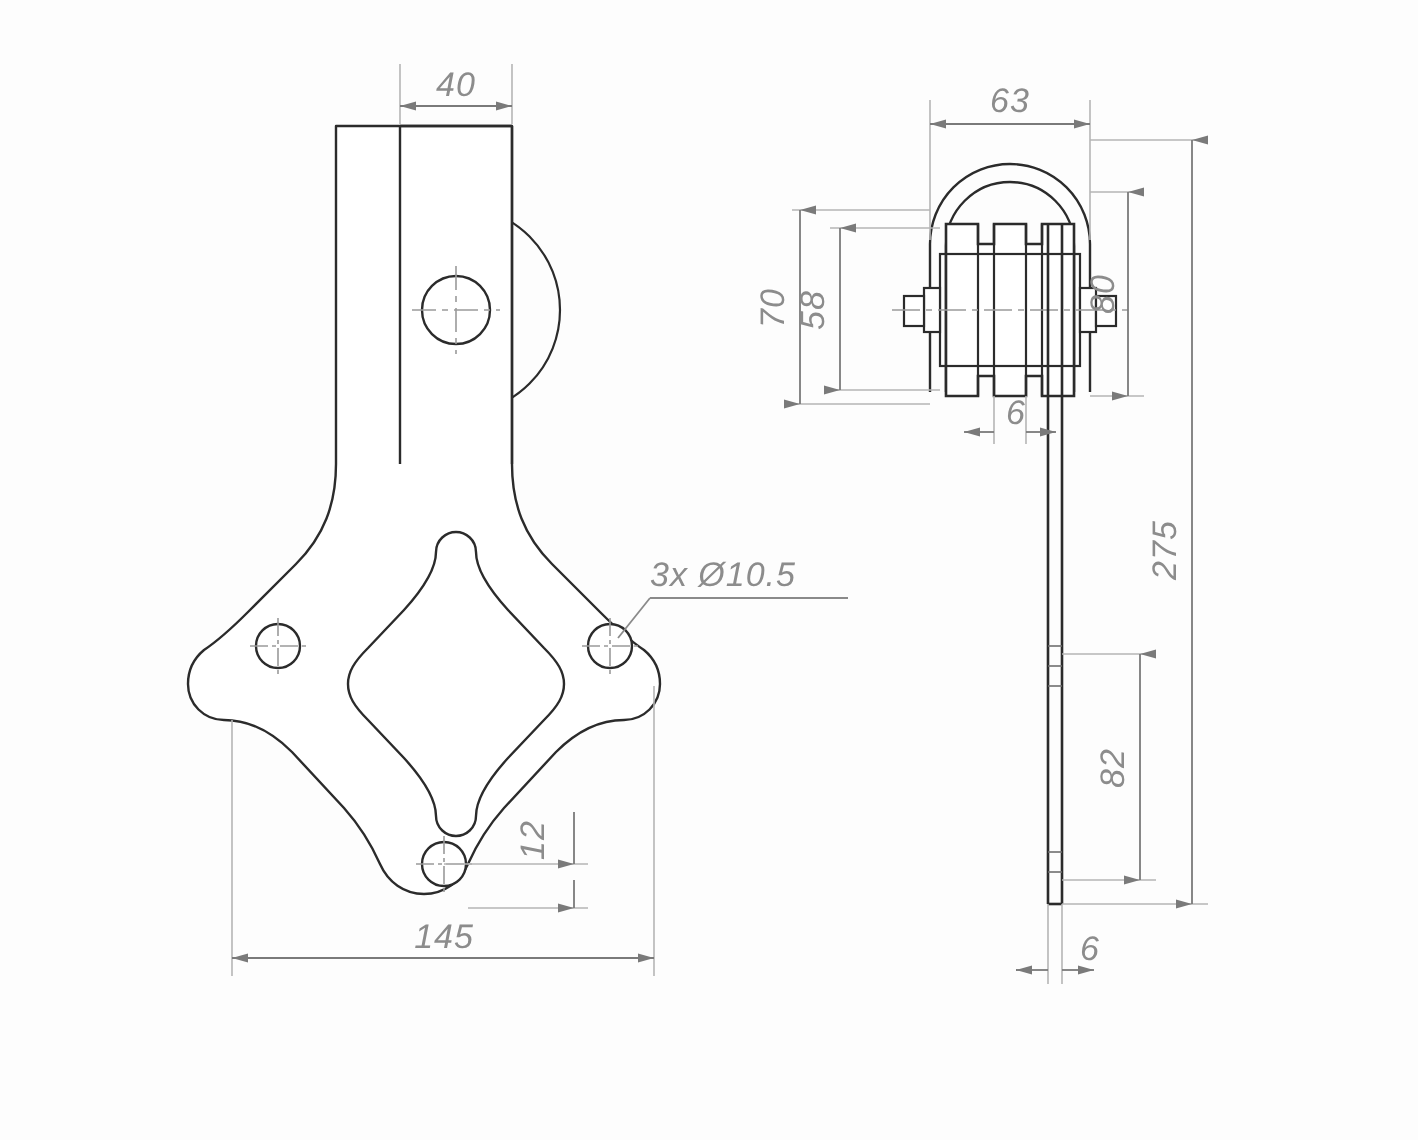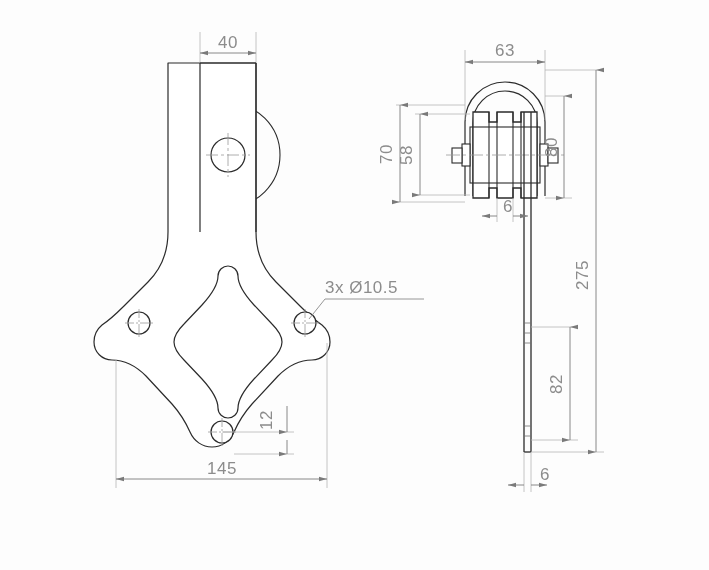--- a/index.html
+++ b/index.html
@@ -5,21 +5,21 @@
 <style>
   html,body{margin:0;padding:0;}
   body{
     width:709px;height:570px;
     background:#fdfdfd;
     font-family:"Liberation Sans", sans-serif;
     overflow:hidden;
     position:relative;
   }
   #drawing-root{
-    position:absolute;left:0;top:0;width:567px;height:570px;
+    position:absolute;left:0;top:0;width:567px;height:570px;font-style:italic;
   }
   svg{display:block;}
   .dimtext{
     font-family:"Liberation Sans", sans-serif;
     font-size:17px;
     fill:#8c8c8c;
     letter-spacing:0.5px;
   }
 </style>
 </head>

